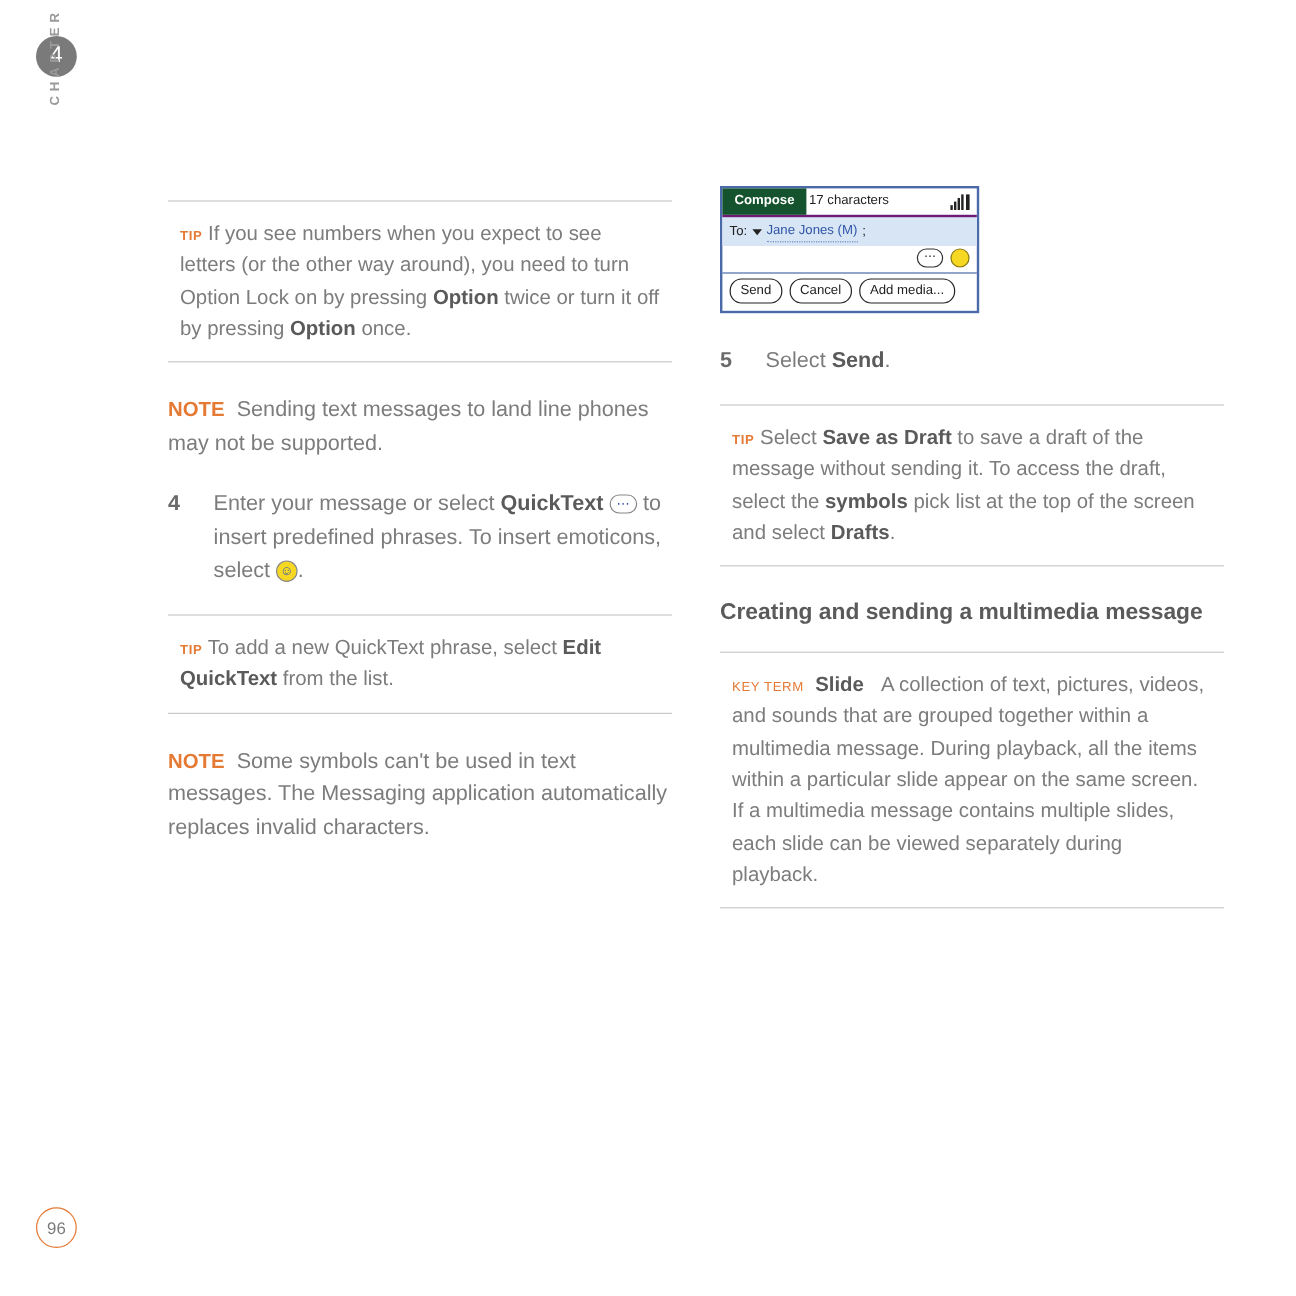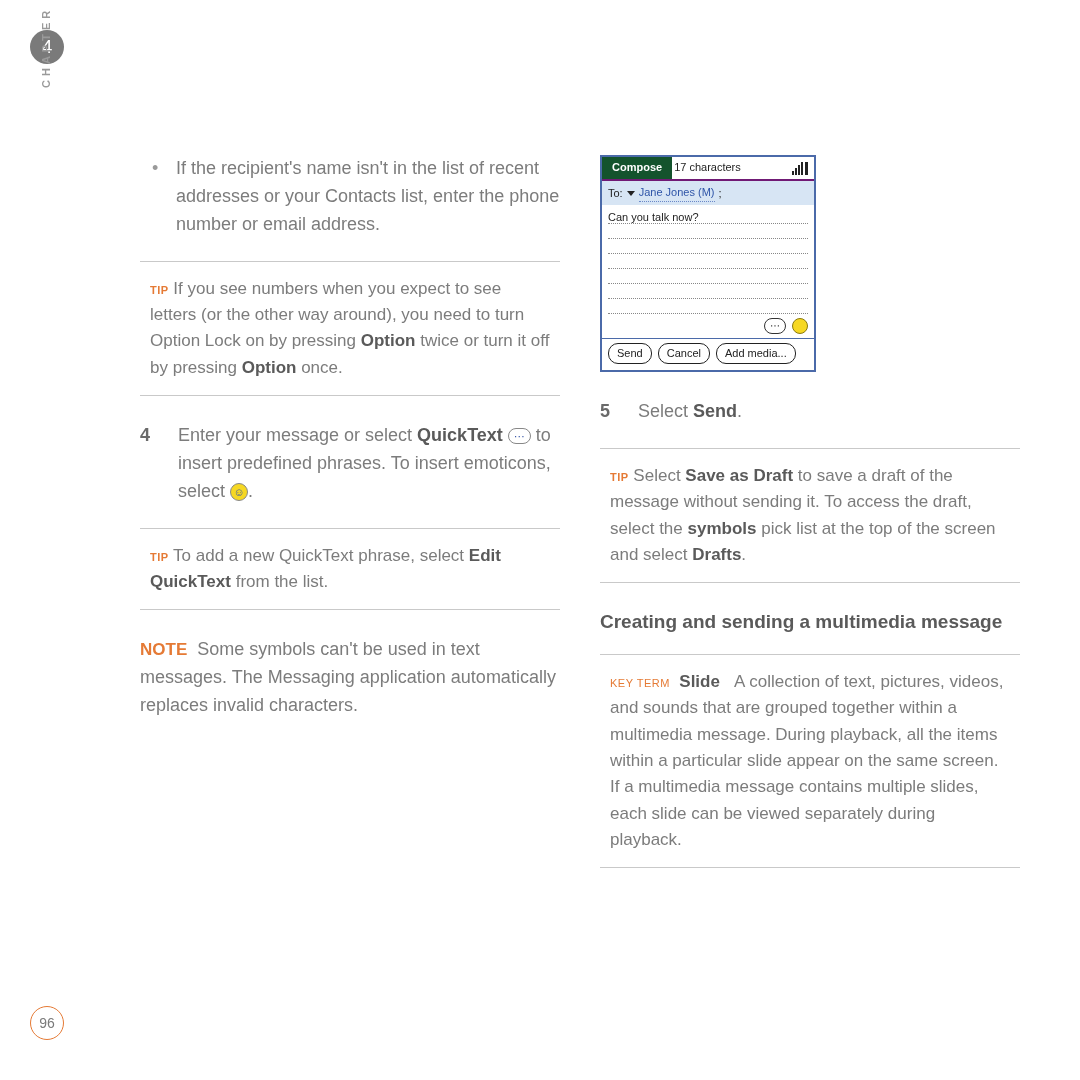--- a/index.html
+++ b/index.html
@@ -149,29 +149,30 @@
 
 <div class="page">
   <div class="chapter-badge">
     <span>4</span>
   </div>
   <div class="chapter-vert">CHAPTER</div>
 
   <div class="columns">
 
     <div class="col body-text">
-      <div class="bullet">
-        <div class="bullet-text">If the recipient's name isn't in the list of recent addresses or your Contacts list, enter the phone number or email address.</div>
-      </div>
 
       <div class="box">
         <span class="label-tip">TIP</span>
         <span>If you see numbers when you expect to see letters (or the other way around), you need to turn Option Lock on by pressing </span><strong class="dark">Option</strong><span> twice or turn it off by pressing </span><strong class="dark">Option</strong><span> once.</span>
       </div>
 
+      <p>
+        <span class="label-note">NOTE</span>
+        &nbsp;<span>Sending text messages to land line phones may not be supported.</span>
+      </p>
 
       <div class="step">
         <div class="step-num">4</div>
         <div class="step-body">
           <span>Enter your message or select </span><strong class="dark">QuickText</strong>
           <span class="qt-icon">⋯</span><span> to insert predefined phrases. To insert emoticons, select </span><span class="emo-icon">☺</span><span>.</span>
         </div>
       </div>
 
       <div class="box">
@@ -198,29 +199,20 @@
               <span style="height:13px"></span>
             <span style="width:3px;height:13px;margin-left:1px"></span>
           </div>
         </div>
         <div class="dev-to">
           <span>To:</span>
           <span class="tri"></span>
           <span class="name">Jane Jones (M)</span>
             <span>;</span>
         </div>
-        <div class="dev-body">
-          <div class="msg-first">Can you talk now?</div>
-          <div class="dotline"></div>
-          <div class="dotline"></div>
-          <div class="dotline"></div>
-          <div class="dotline"></div>
-          <div class="dotline"></div>
-          <div class="dotline"></div>
-        </div>
         <div class="dev-toolbar">
           <div class="mini-btn">⋯</div>
           <div class="mini-emo"></div>
         </div>
         <div class="dev-buttons">
           <div class="pill">Send</div>
           <div class="pill">Cancel</div>
           <div class="pill">Add media...</div>
         </div>
       </div>

